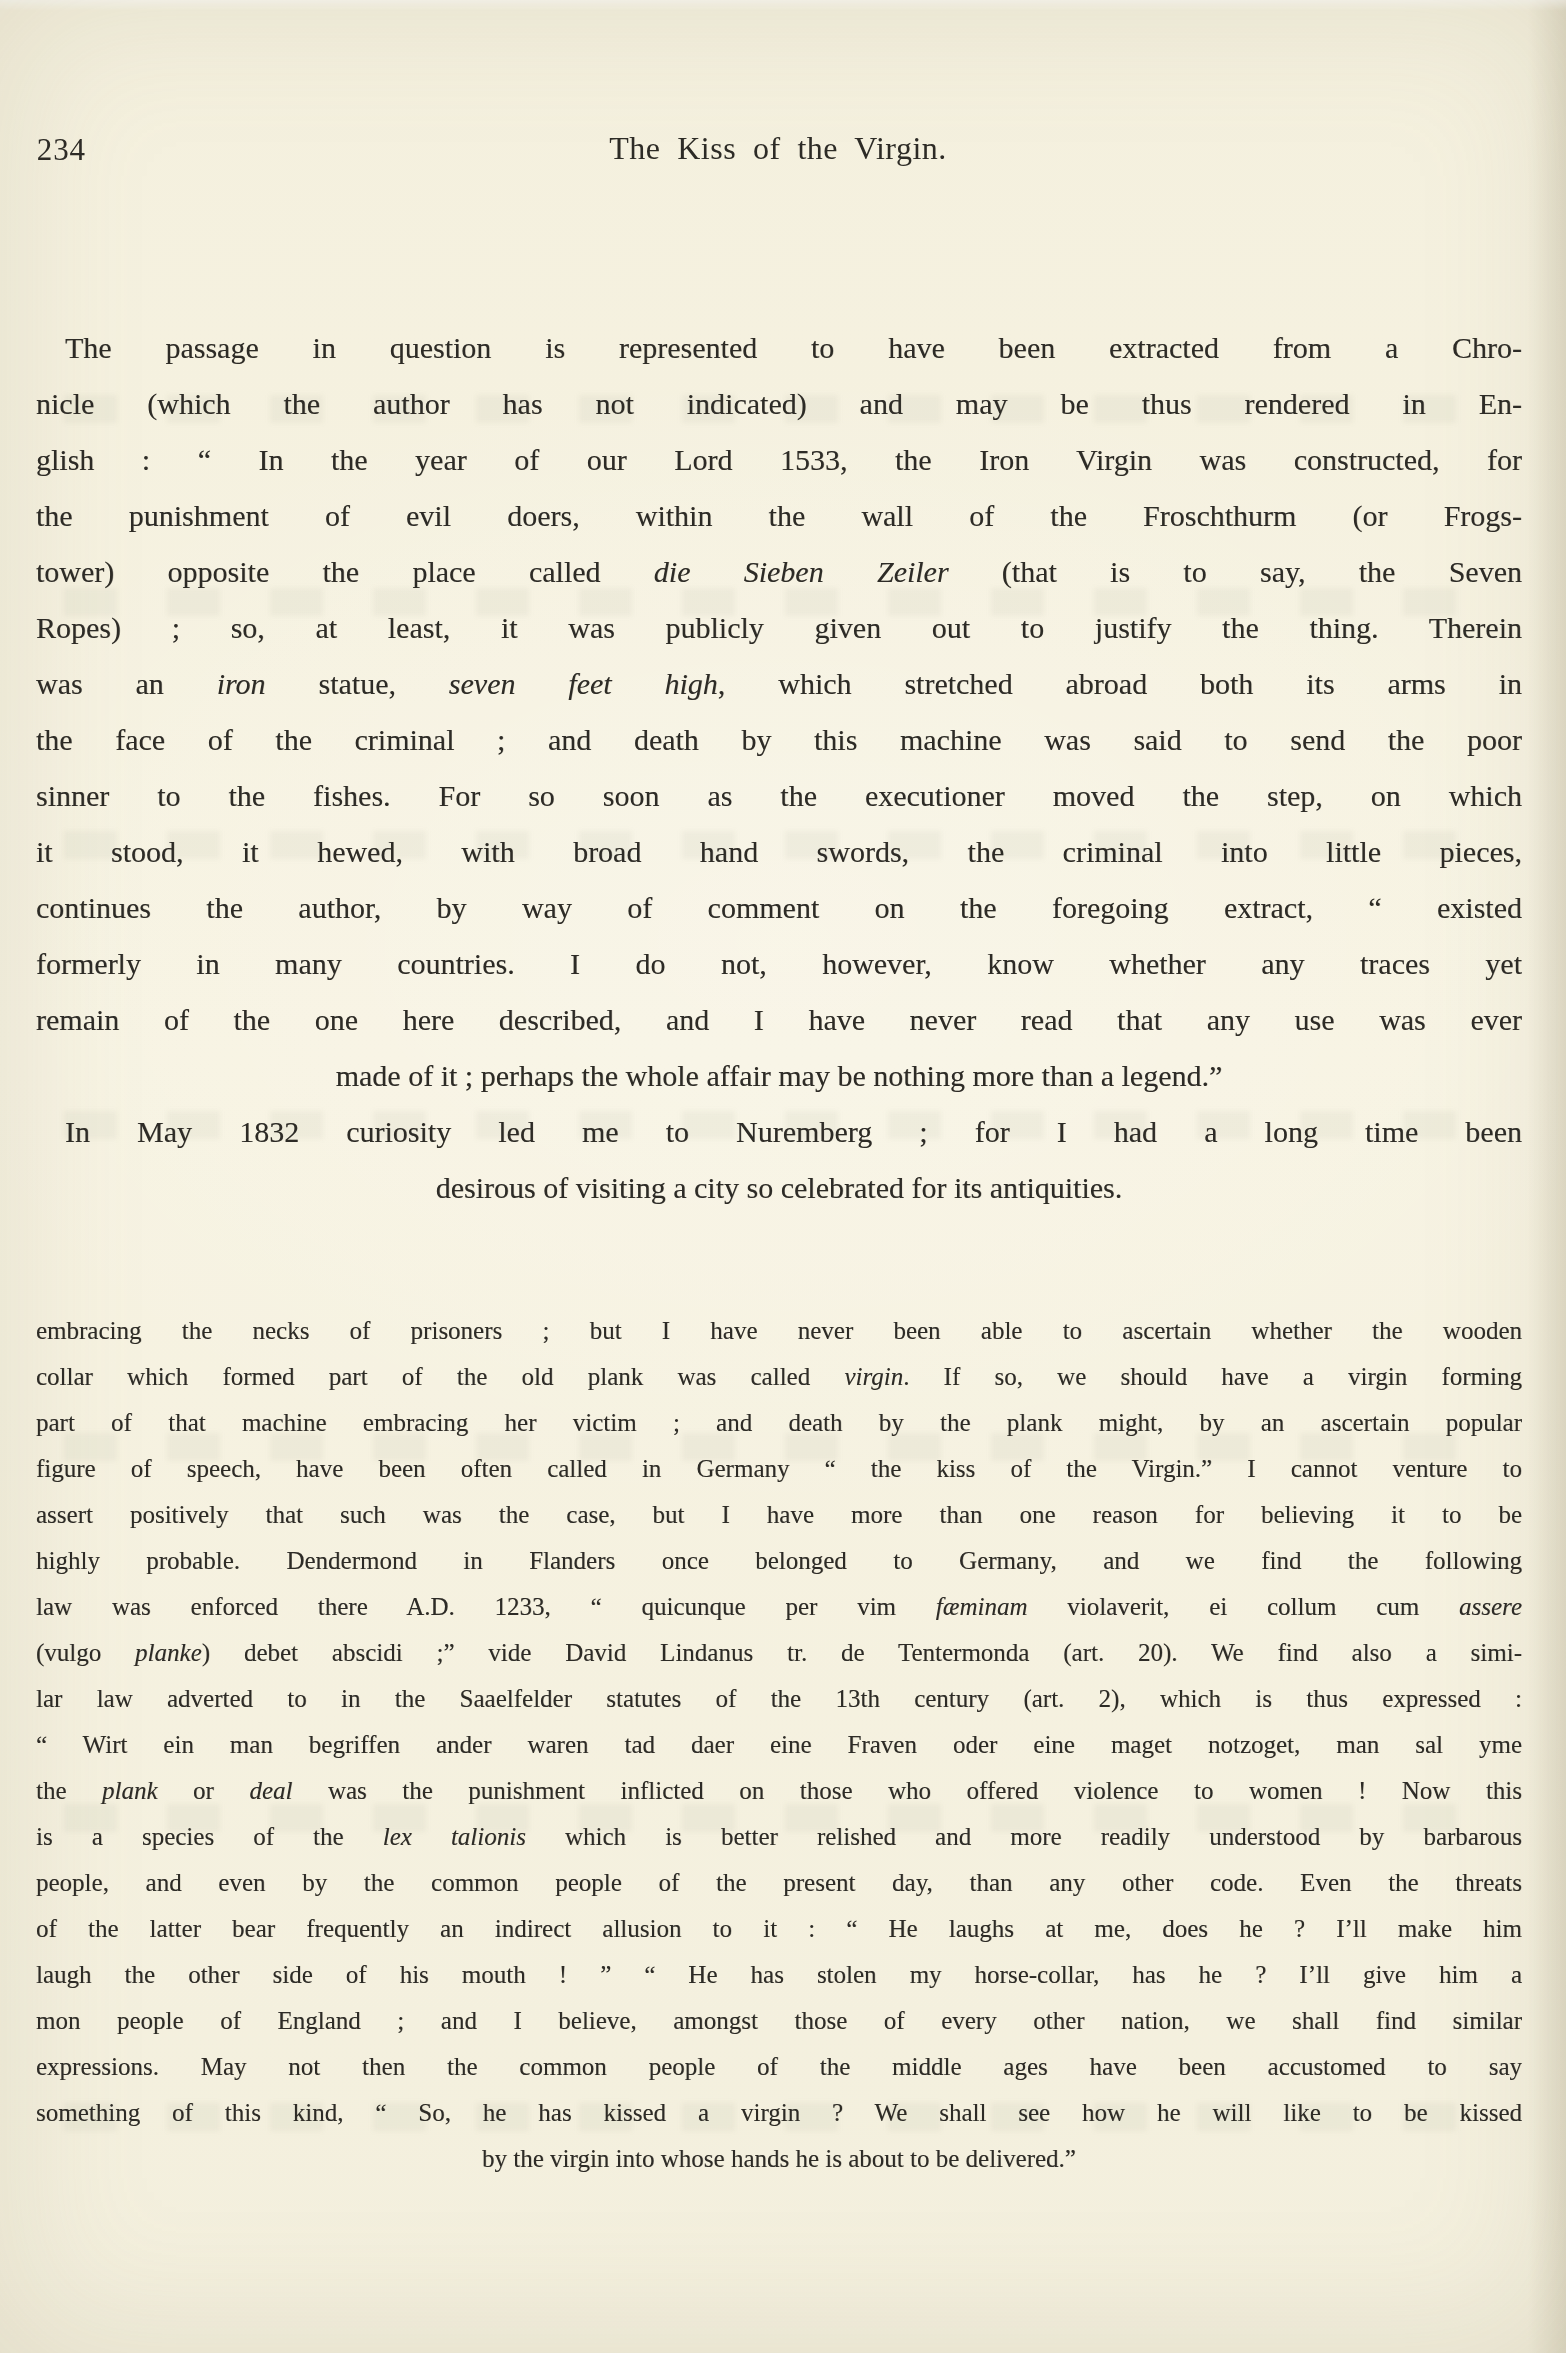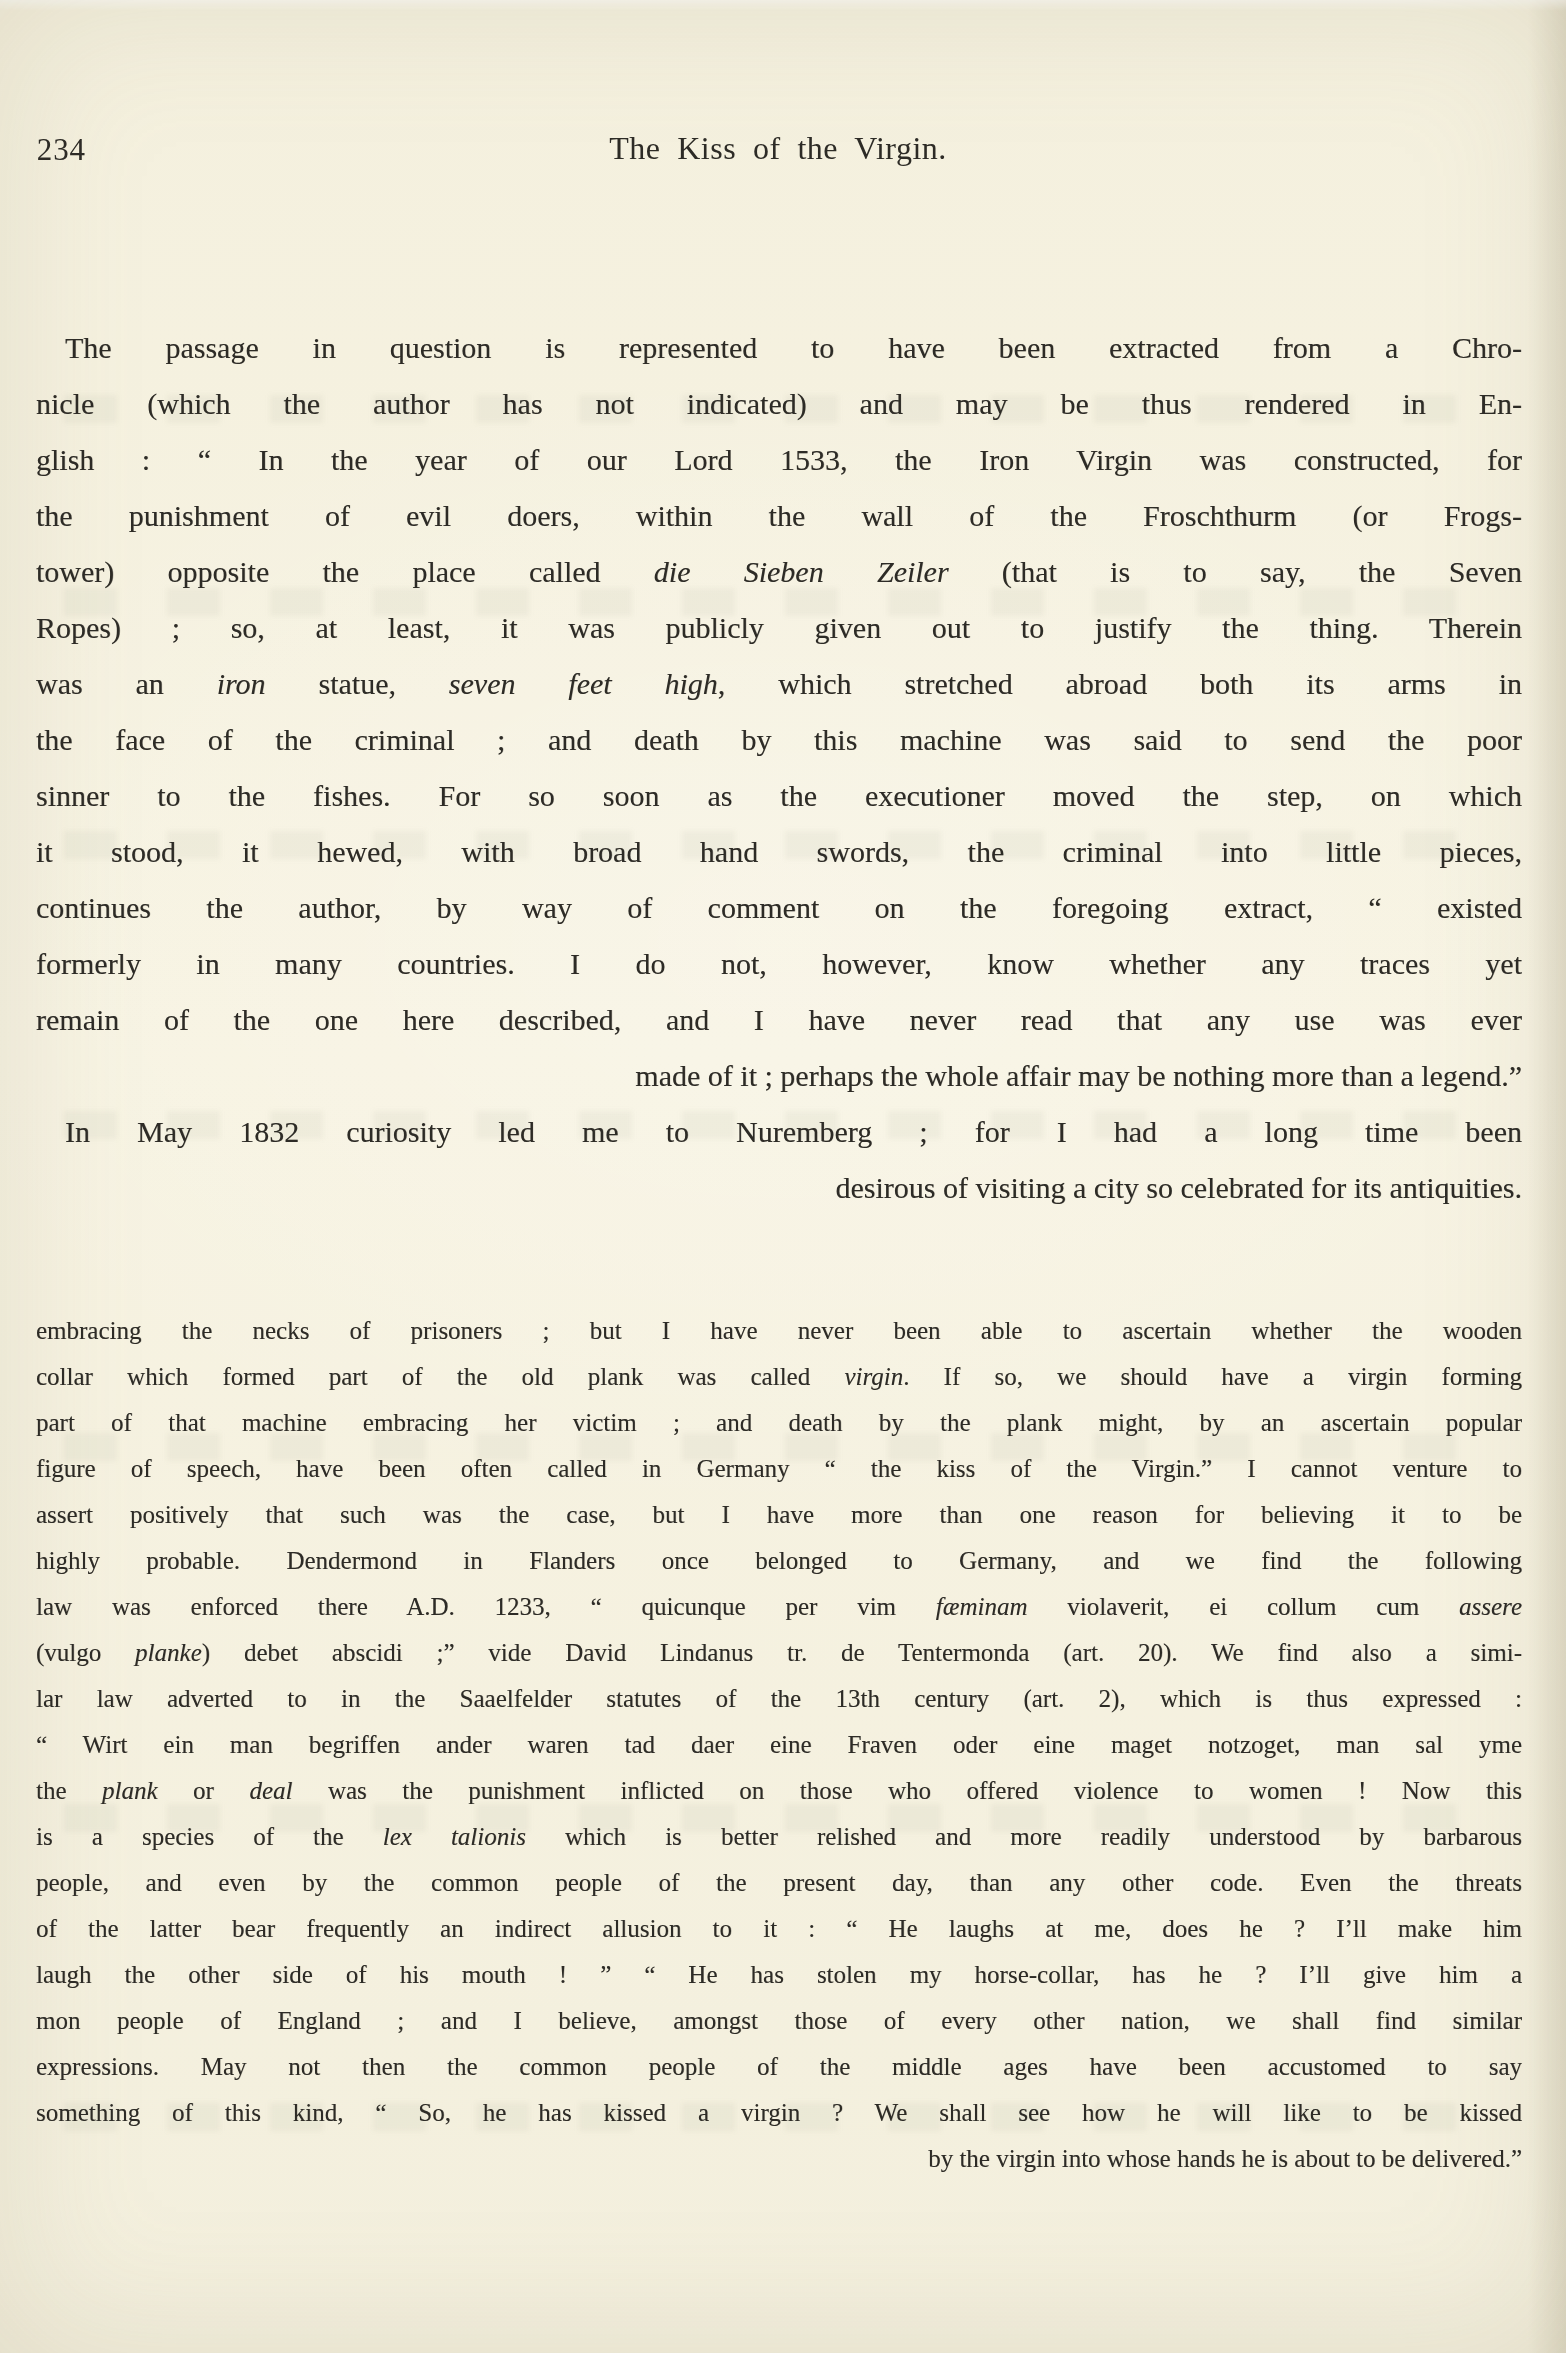--- a/index.html
+++ b/index.html
@@ -71,21 +71,21 @@
   }
 
   
   .tline {
     text-align: justify;
     overflow: hidden;
   }
   .body-text .tline { height: 56px; }
   .footnote  .tline { height: 46px; }
   .tline::after { content: ""; display: inline-block; width: 100%; height: 0; }
-  .tline.last { text-align: right; }
+  .tline.last { text-align: center; }
   .tline.last::after { content: none; }
   .tline.indent { text-indent: 29px; }
   .it { font-style: italic; }
 </style>
 </head>
 <body>
 
 <div class="page">
 
   <div class="ghost" style="top: 395px;"></div>

